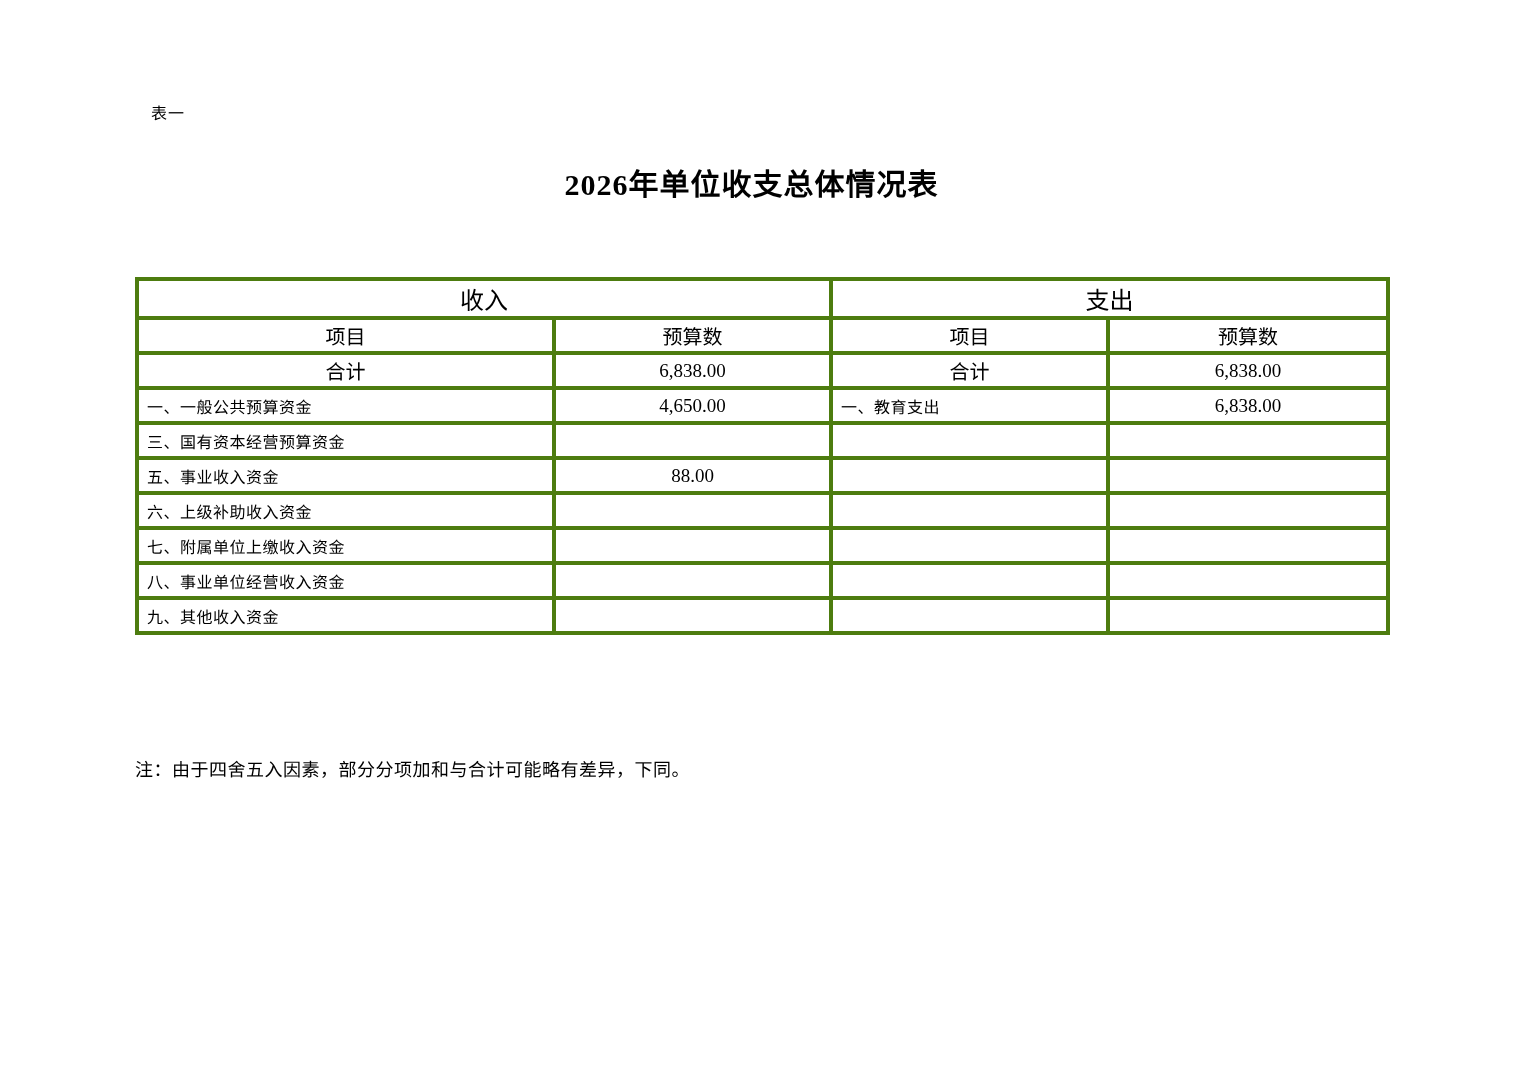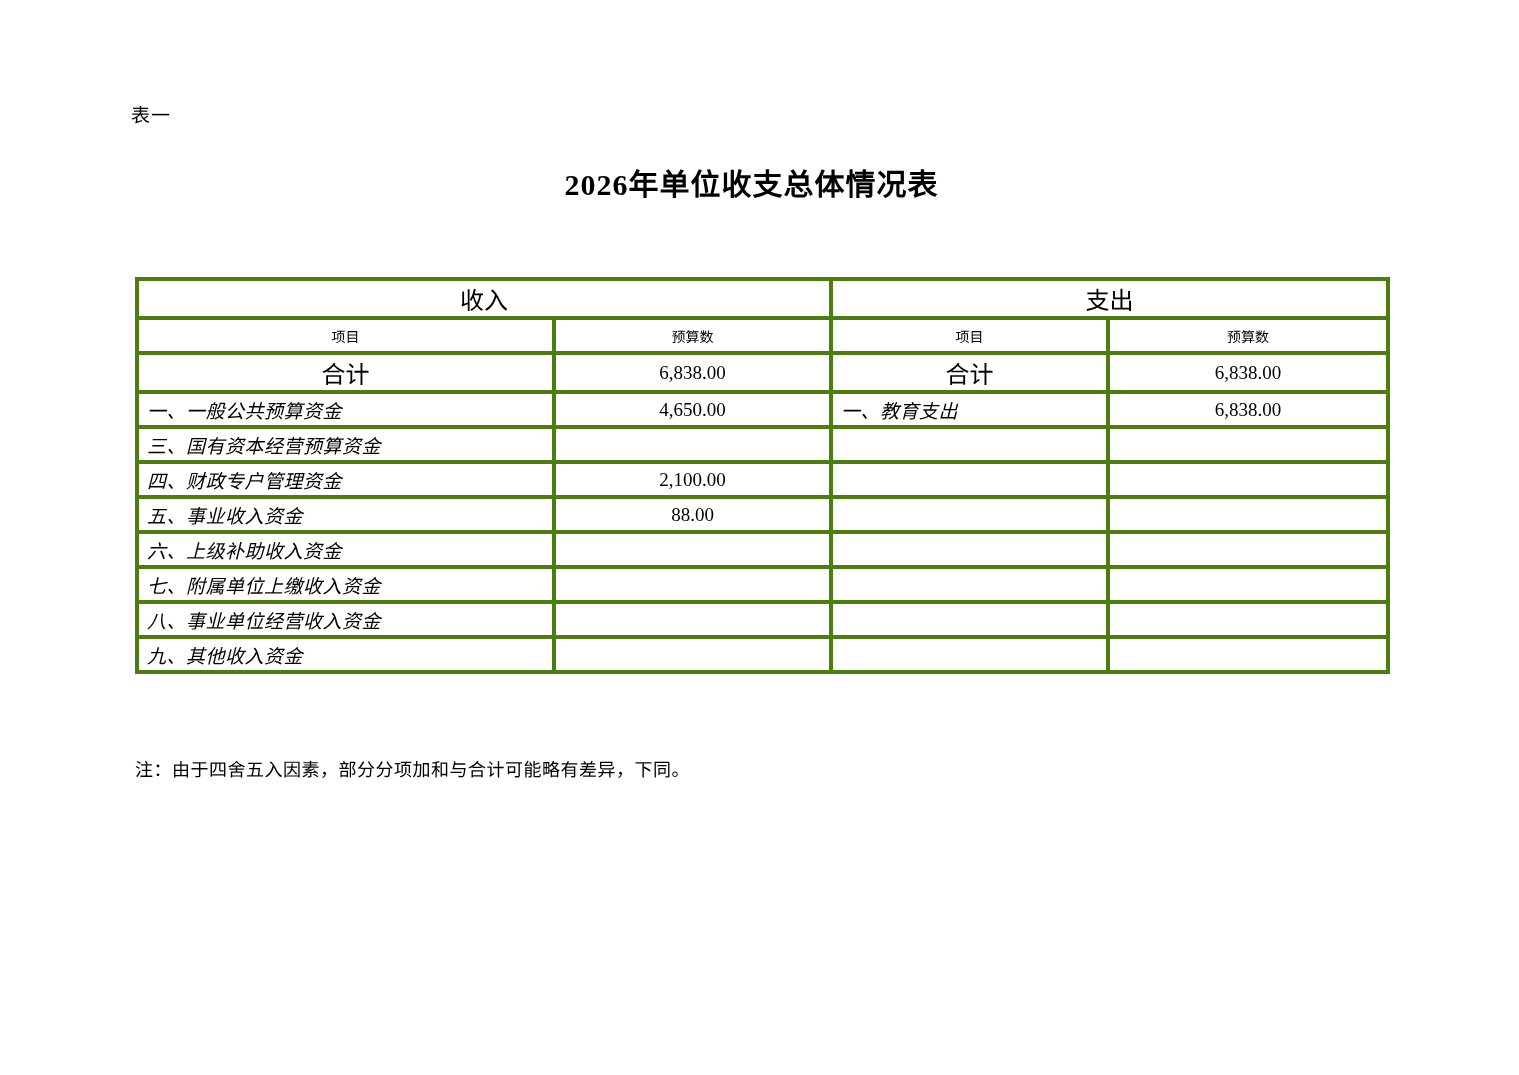--- a/index.html
+++ b/index.html
@@ -17,23 +17,23 @@
     overflow: hidden;
   }
   .page {
     position: relative;
     width: 1519px;
     height: 1075px;
     box-sizing: border-box;
   }
   .table-label {
     position: absolute;
-    left: 131px;
+    left: 151px;
     top: 100px;
-    font-size: 19px;
+    font-size: 16px;
     font-family: Liberation Mono, monospace;
     letter-spacing: 1px;
   }
   .doc-title {
     position: absolute;
     left: 0;
     right: 16px;
     top: 160px;
     text-align: center;
     font-size: 30px;
@@ -76,32 +76,31 @@
   .col-c { width: 277px; }
   .col-d { width: 280px; }
 
   .hdr-group {
     text-align: center;
     font-size: 24px;
     height: 56px;
   }
   .hdr-col {
     text-align: center;
-    font-size: 14px;
+    font-size: 20px;
     height: 48px;
   }
   .row-total-label {
     text-align: center;
-    font-size: 24px;
+    font-size: 20px;
   }
   .item-label {
     text-align: left;
-    font-size: 19px;
+    font-size: 16px;
     letter-spacing: 0.5px;
-    font-style: italic;
   }
   .num {
     text-align: center;
     font-size: 19px;
     padding-right: 10px;
     font-family: "Liberation Serif", "DejaVu Serif", serif;
     margin-top: 24px;
   }
   .note {
     position: absolute;
@@ -155,26 +154,20 @@
       </tr>
 
 
       <tr>
         <td class="item-label">三、国有资本经营预算资金</td>
         <td class="num"></td>
         <td class="item-label"></td>
         <td class="num"></td>
       </tr>
 
-      <tr>
-        <td class="item-label">四、财政专户管理资金</td>
-        <td class="num">2,100.00</td>
-        <td class="item-label"></td>
-        <td class="num"></td>
-      </tr>
 
       <tr>
         <td class="item-label">五、事业收入资金</td>
         <td class="num">88.00</td>
         <td class="item-label"></td>
         <td class="num"></td>
       </tr>
 
       <tr>
         <td class="item-label">六、上级补助收入资金</td>

